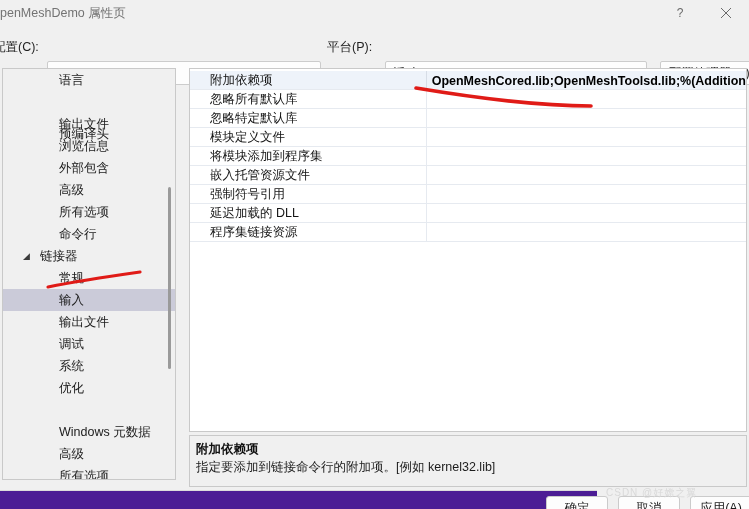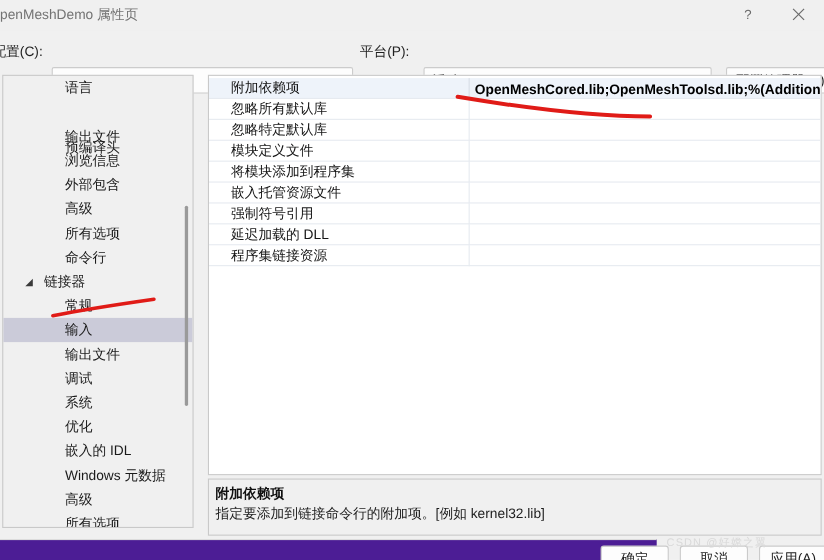--- a/index.html
+++ b/index.html
@@ -380,23 +380,20 @@
       </div>
       <div class="tree-item lvl2" style="top: 264px;">
         <span class="tlabel">调试</span>
       </div>
       <div class="tree-item lvl2" style="top: 286px;">
         <span class="tlabel">系统</span>
       </div>
       <div class="tree-item lvl2" style="top: 308px;">
         <span class="tlabel">优化</span>
       </div>
-      <div class="tree-item lvl2" style="top: 330px;">
-        <span class="tlabel">嵌入的 IDL</span>
-      </div>
       <div class="tree-item lvl2" style="top: 352px;">
         <span class="tlabel">Windows 元数据</span>
       </div>
       <div class="tree-item lvl2" style="top: 374px;">
         <span class="tlabel">高级</span>
       </div>
       <div class="tree-item lvl2" style="top: 396px;">
         <span class="tlabel">所有选项</span>
       </div>
     </div>

